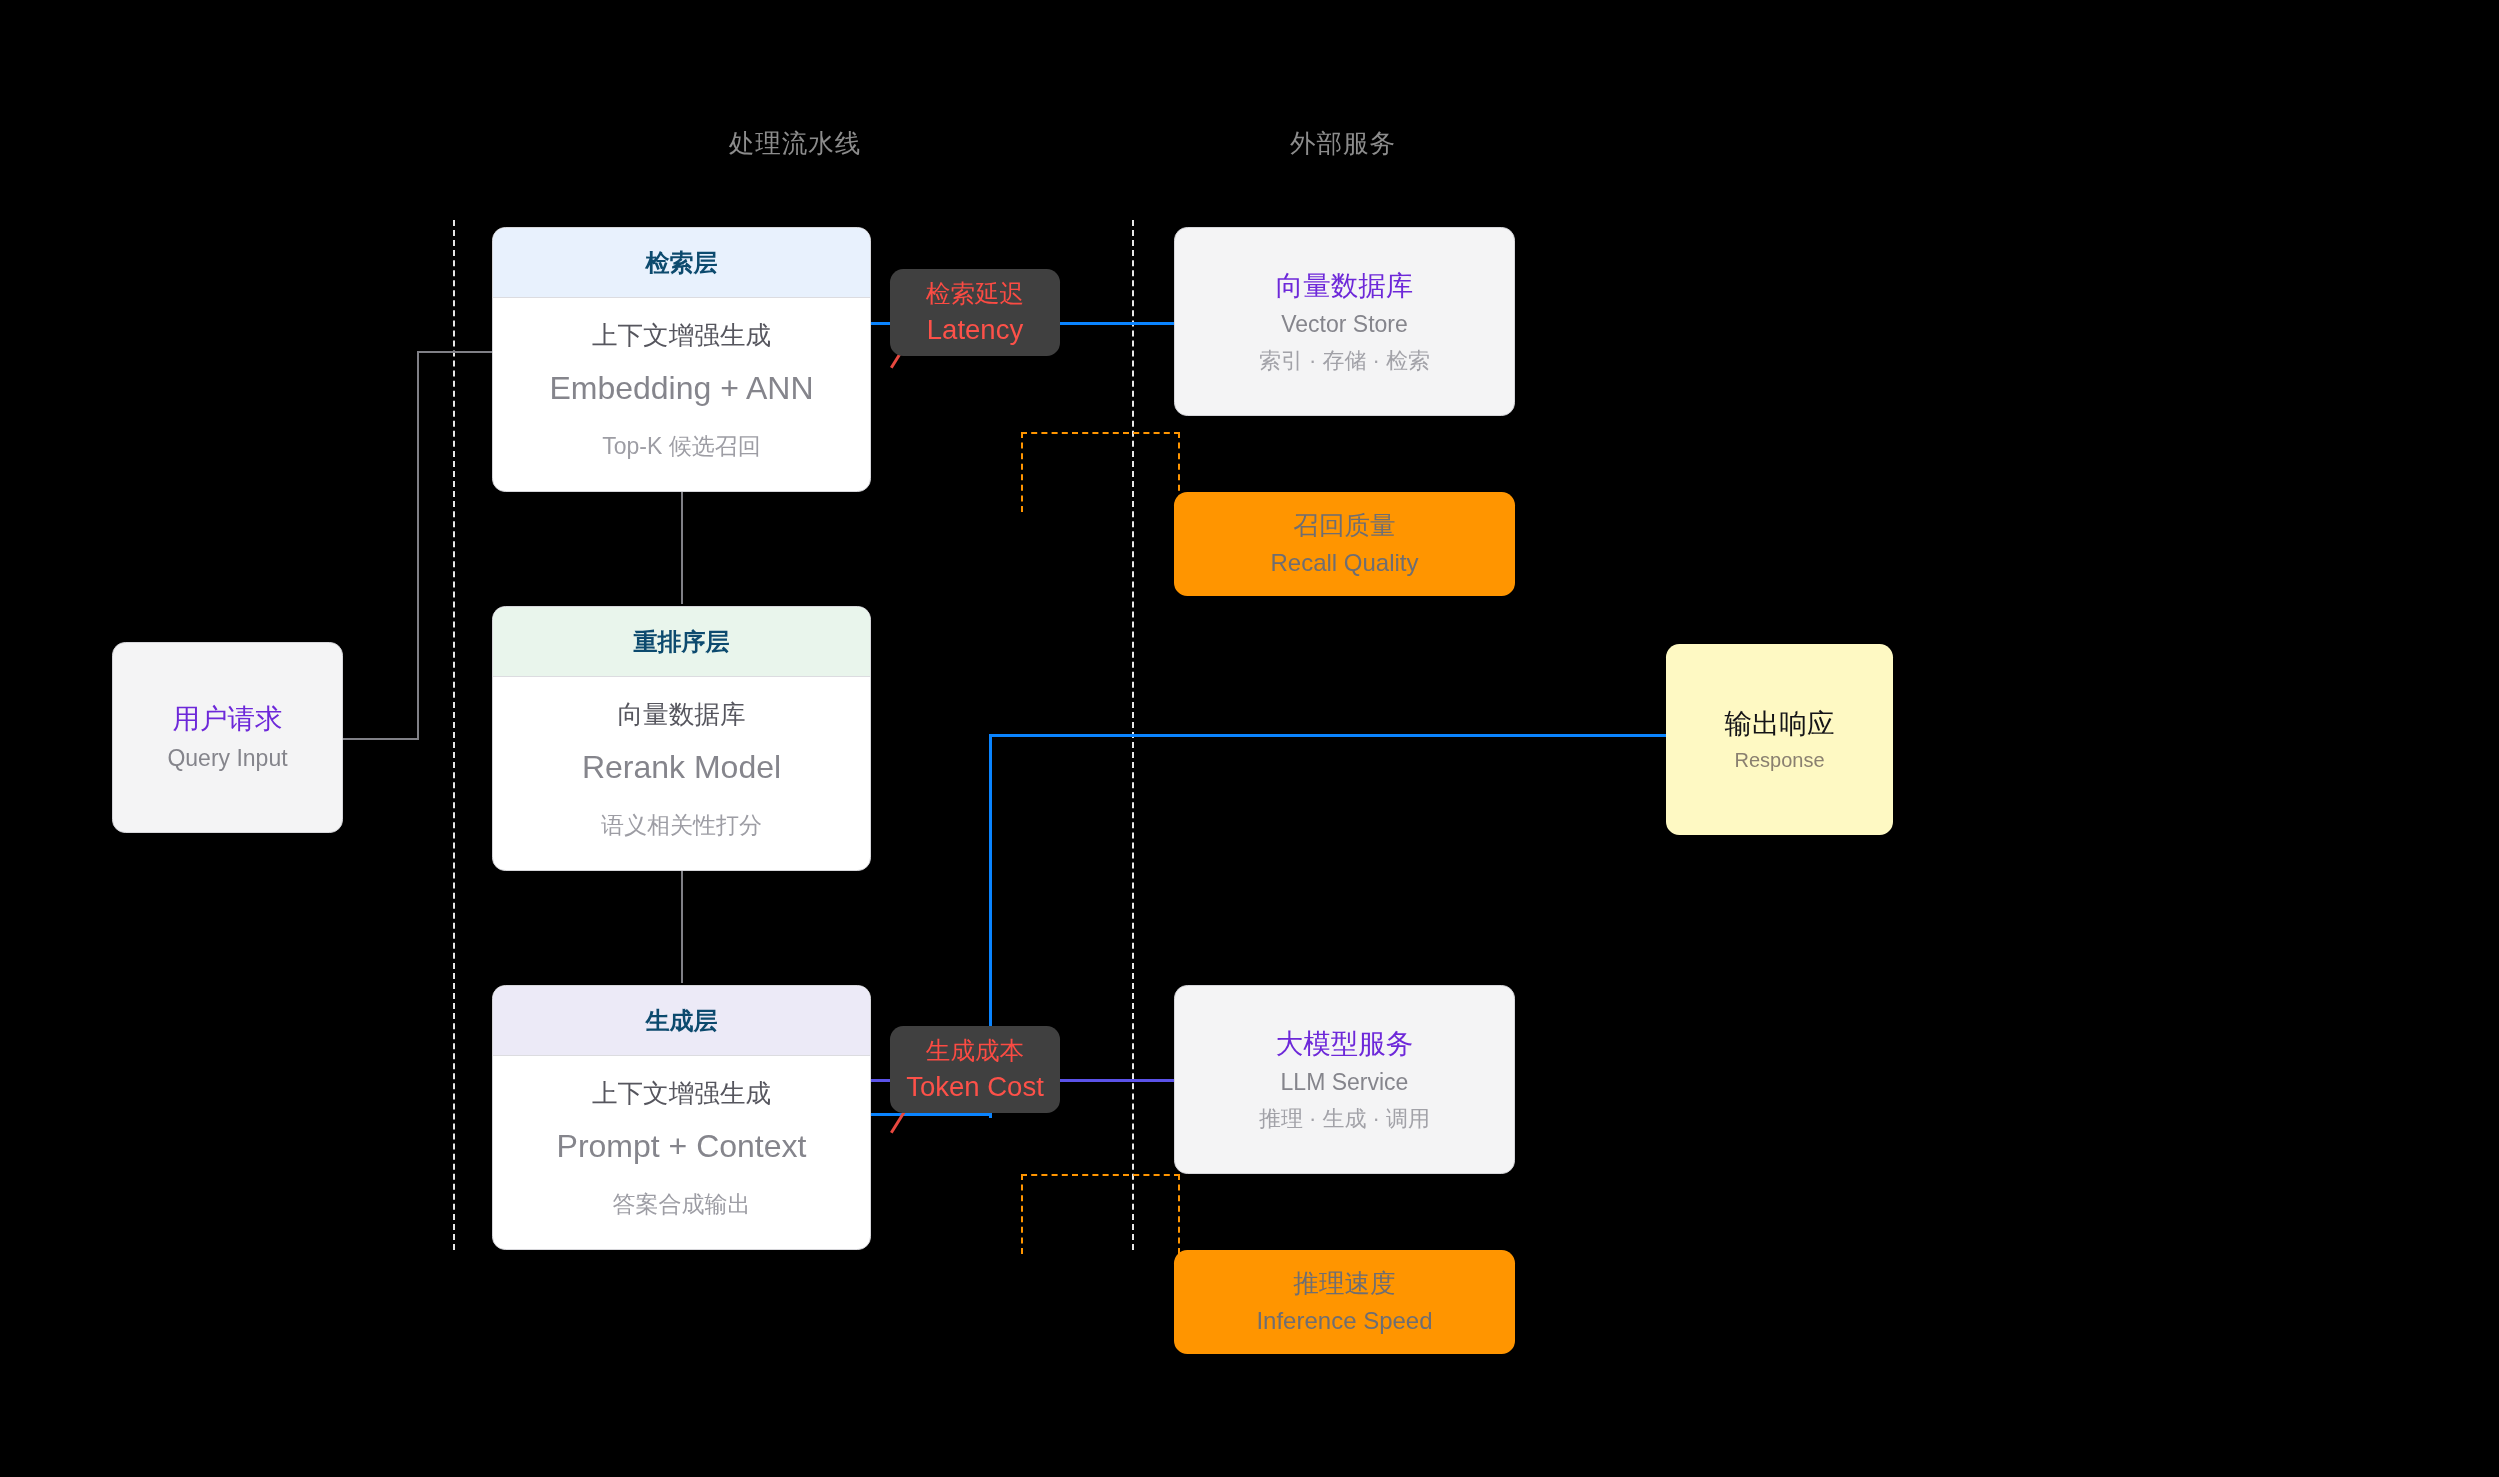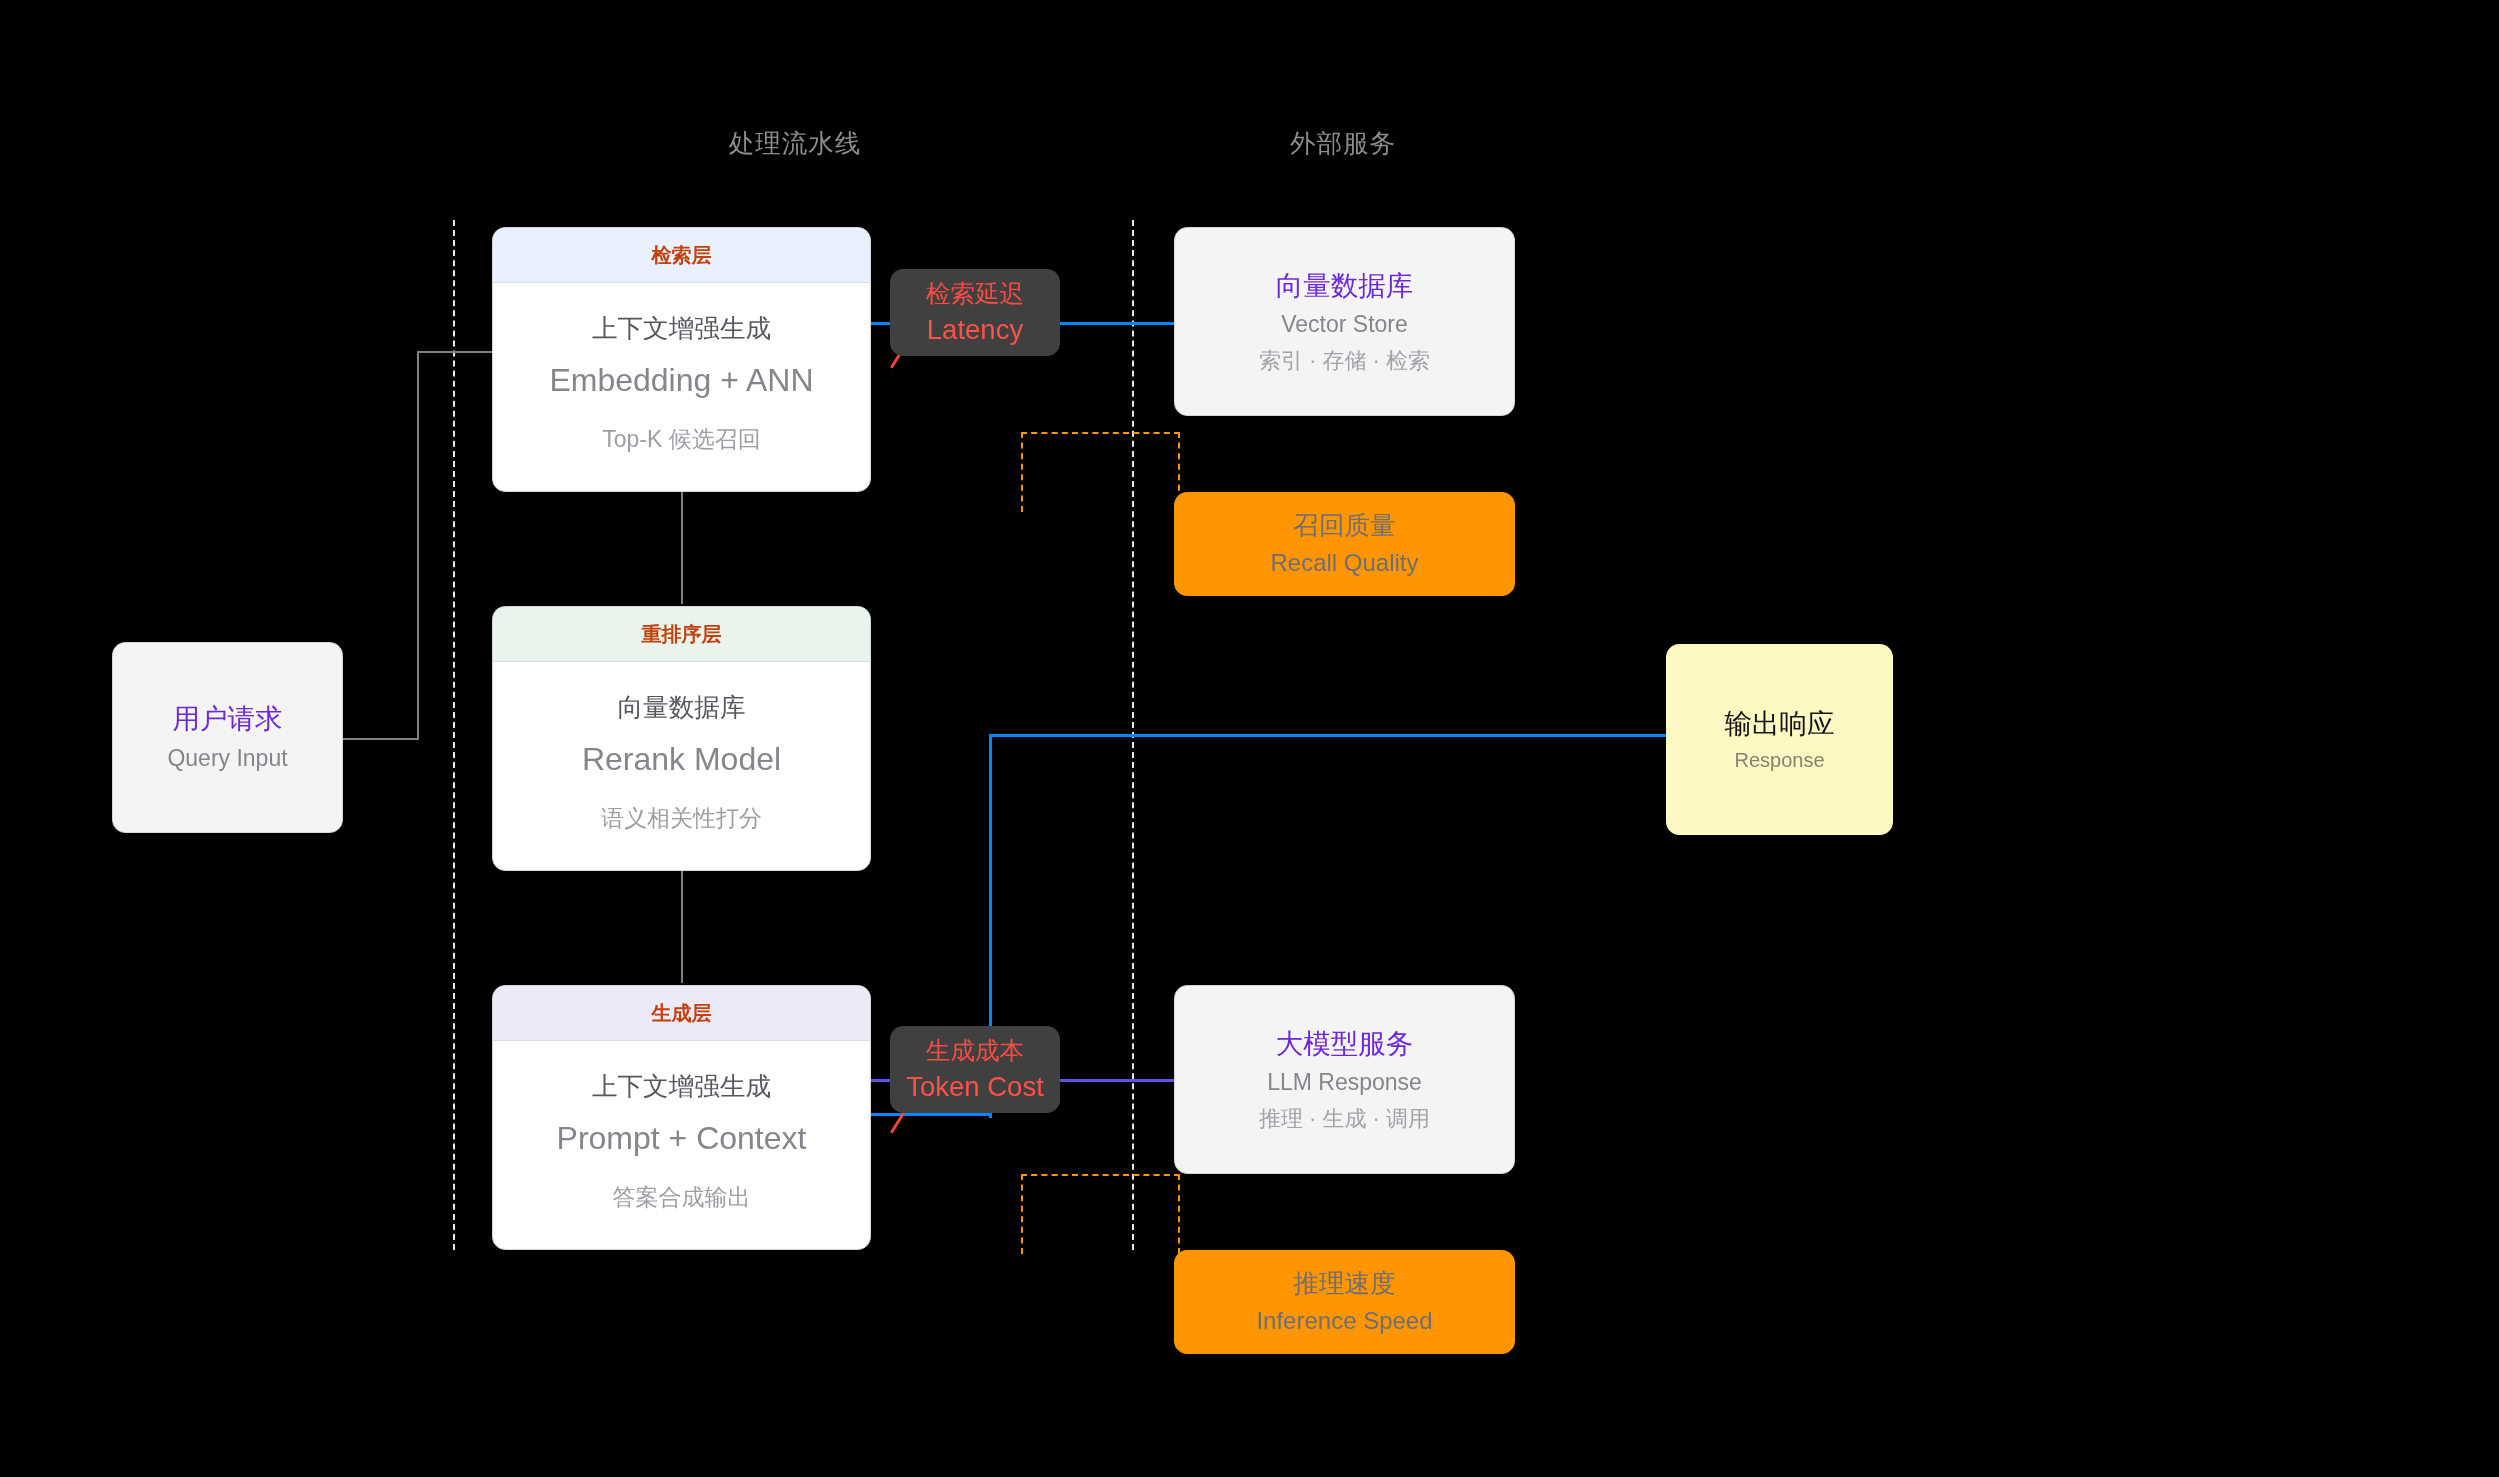--- a/index.html
+++ b/index.html
@@ -20,22 +20,22 @@
   
   .plain{background:#f4f4f5;border:1.4px solid #d6d6da;
          display:flex;flex-direction:column;align-items:center;justify-content:center;}
   .plain .t1{font-size:27.5px;color:#6d28d9;line-height:1.5;}
   .plain .t2{font-size:23px;color:#85858c;line-height:1.6;}
   .plain .t3{font-size:22px;color:#a2a2a8;line-height:1.6;}
 
   
   .card{background:#ffffff;border:1.4px solid #d6d6da;overflow:hidden;
         display:flex;flex-direction:column;}
-  .card .hd{height:55px;display:flex;align-items:center;justify-content:center;
-            font-size:20px;font-weight:bold;color:#c2410c;
+  .card .hd{height:70px;display:flex;align-items:center;justify-content:center;
+            font-size:24px;font-weight:bold;color:#0c4a6e;
             border-bottom:1.4px solid #dcdce0;box-sizing:border-box;}
   .card .bd{flex:1;display:flex;flex-direction:column;align-items:center;
             justify-content:center;gap:9.5px;padding:5.7px 0 15px;}
   .card .b1{font-size:25.6px;color:#56565e;line-height:1.5;}
   .card .b2{font-size:32px;color:#85858c;line-height:1.5;}
   .card .b3{font-size:23px;color:#9d9da4;line-height:1.5;margin-top:7.6px;}
 
   
   .badge{position:absolute;border-radius:13.3px;display:flex;flex-direction:column;
          align-items:center;justify-content:center;}
@@ -154,21 +154,21 @@
     <div class="t3">索引 · 存储 · 检索</div>
   </div>
 
   <div class="badge" style="left:1174px;top:492px;width:341px;height:104px;background:#ff9500;">
     <div class="b1" style="color:#6e6e73;">召回质量</div>
     <div class="b2" style="color:#6e6e73;">Recall Quality</div>
   </div>
 
   <div class="node plain" style="left:1174px;top:985px;width:341px;height:189px;">
     <div class="t1">大模型服务</div>
-    <div class="t2">LLM Response</div>
+    <div class="t2">LLM Service</div>
     <div class="t3">推理 · 生成 · 调用</div>
   </div>
 
   <div class="badge" style="left:1174px;top:1250px;width:341px;height:104px;background:#ff9500;">
     <div class="b1" style="color:#6e6e73;">推理速度</div>
     <div class="b2" style="color:#6e6e73;text-align:right;">Inference Speed</div>
   </div>
 
   <div class="respbox" style="left:1666px;top:644px;width:227px;height:191px;">
     <div class="r1">输出响应</div>

